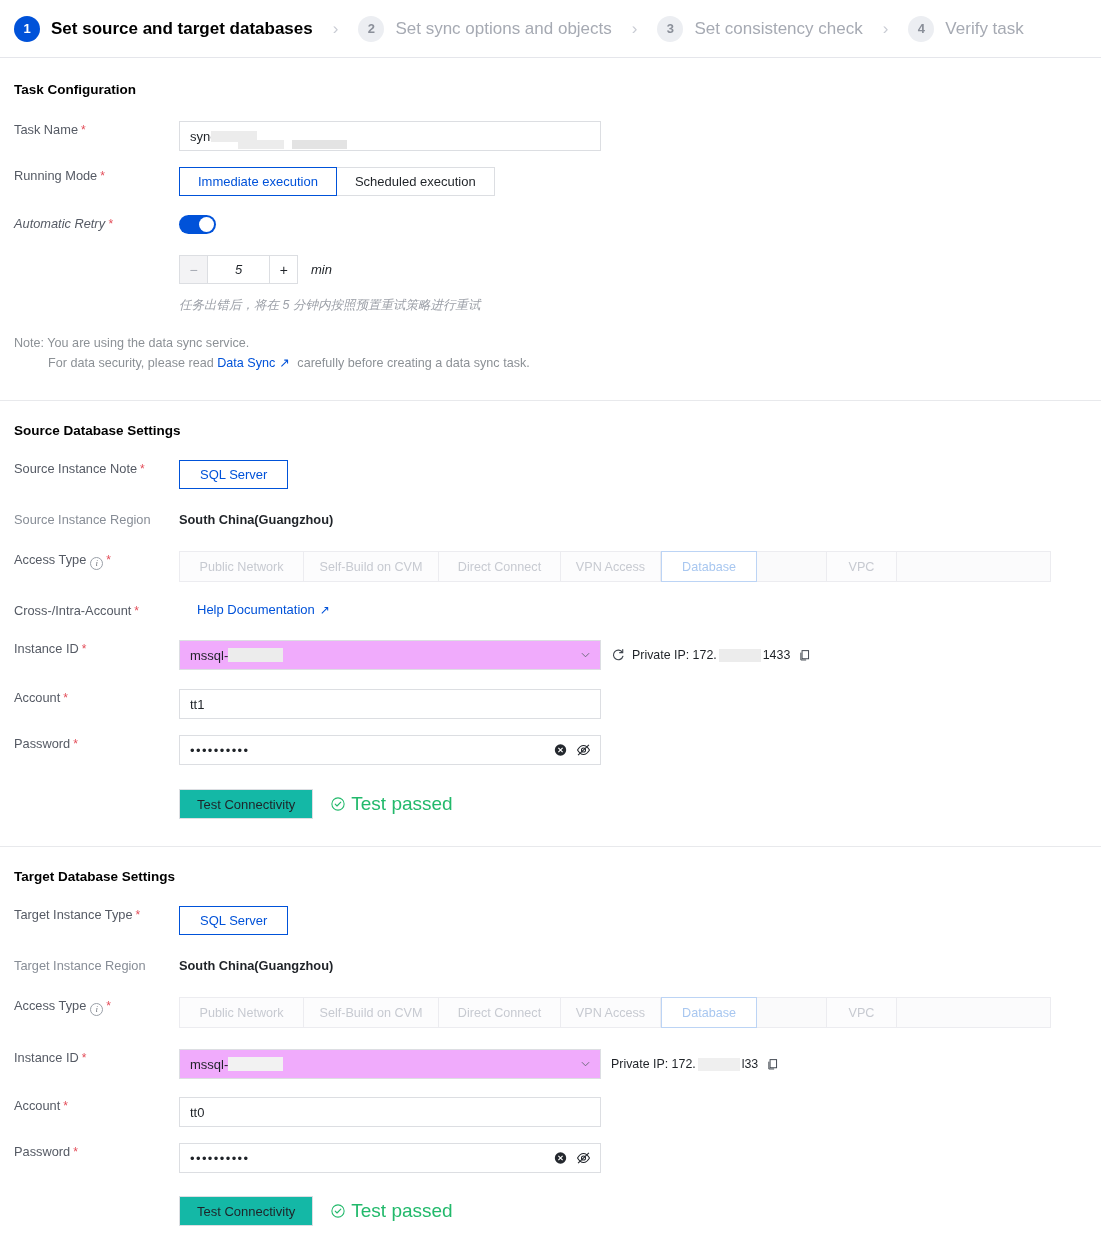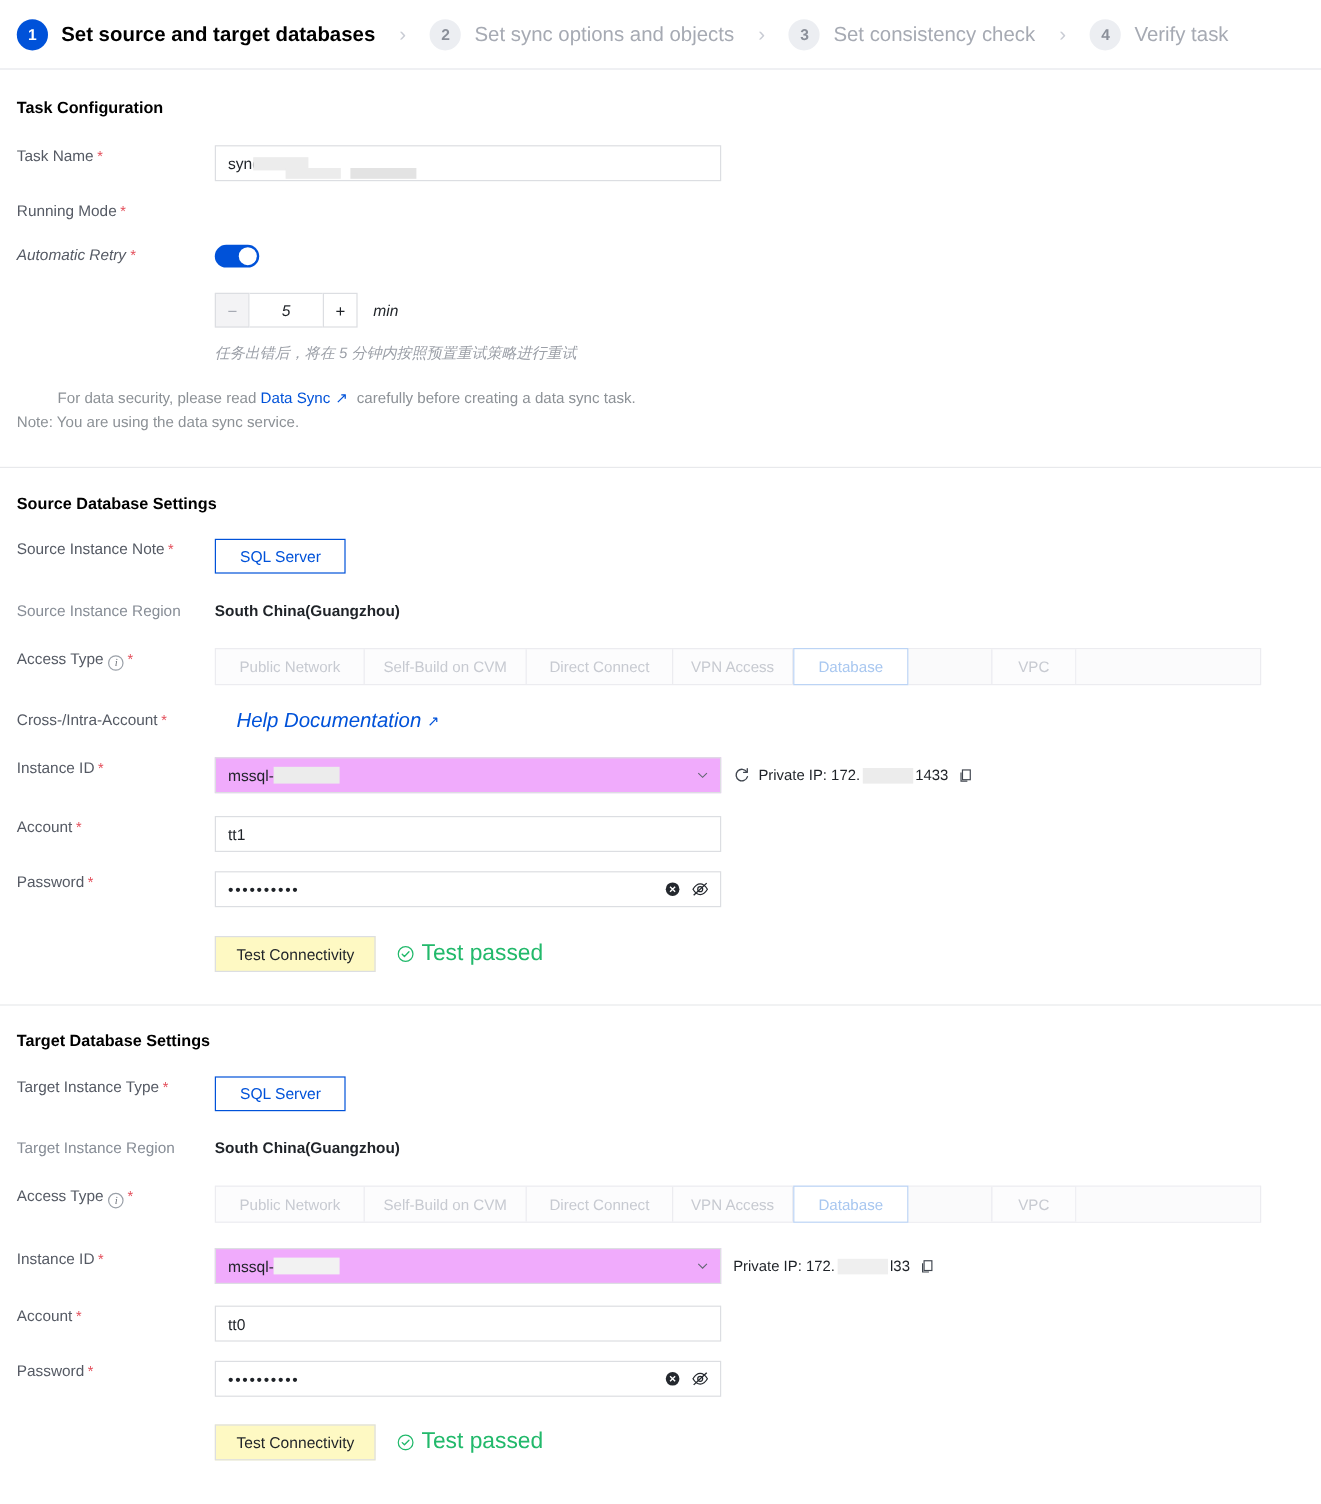--- a/index.html
+++ b/index.html
@@ -174,21 +174,21 @@
     position:absolute; right:10px; top:50%; transform:translateY(-50%);
     width:9px; height:9px;
   }
 
   .ipinfo { display:flex; align-items:center; margin-left:10px; font-size:12.4px; color:#1f2328; }
   .ipinfo .redact { height:13px; }
 
   
   .btn-plain {
     height:30px; padding:0 17px;
-    border:1px solid #dcdee2; background:#fef9c3;
+    border:1px solid #dcdee2; background:#14b8a6;
     font-size:13px; color:#1f2328;
     display:inline-flex; align-items:center; justify-content:center;
   }
   .pass-status { display:flex; align-items:center; margin-left:18px; font-size:19px; color:#22b96b; }
   .pass-status svg { margin-right:6px; }
 
   .pw-dots { letter-spacing:1.4px; font-size:13px; color:#1f2328; }
   .pw-icons { position:absolute; right:9px; top:50%; transform:translateY(-50%); display:flex; align-items:center; gap:9px;}
 </style>
 </head>
@@ -231,20 +231,26 @@
       <span class="redact" style="width:46px;height:9px;position:absolute;left:58px;top:18px;"></span>
       <span class="redact" style="width:55px;height:9px;position:absolute;left:112px;top:18px;background:#e3e3e3;"></span>
     </div>
   </div>
 </div>
 
 <div class="row" style="margin-top:16px;">
   <div class="lbl">
     <span>Running Mode</span><span class="req">*</span>
   </div>
+  <div class="fld">
+    <div class="seg">
+      <div class="seg-btn sel">Immediate execution</div>
+      <div class="seg-btn">Scheduled execution</div>
+    </div>
+  </div>
 </div>
 
 <div class="row" style="margin-top:19px;font-style:italic;">
   <div class="lbl">
     <span>Automatic Retry</span><span class="req">*</span>
   </div>
   <div class="fld">
     <div class="toggle">
       <div class="knob"></div>
     </div>
@@ -252,24 +258,24 @@
       <div class="stp-btn">−</div>
       <div class="stp-val">5</div>
       <div class="stp-btn plus">+</div>
       <div class="stp-unit">min</div>
     </div>
     <div class="hint-cn" style="margin-top:13px;">任务出错后，将在 5 分钟内按照预置重试策略进行重试</div>
   </div>
 </div>
 
 <div style="margin-top:19px;">
+  <div class="note">Note: You are using the data sync service.</div>
   <div class="note">
     <span class="ln2">For data security, please read </span><a class="link" href="#">Data Sync</a><span style="color:#0052d9;margin:0 4px;">↗︎</span><span> carefully before creating a data sync task.</span>
   </div>
-  <div class="note">Note: You are using the data sync service.</div>
 </div>
 
 <div class="divider" style="margin-top:27px;"></div>
 
 <div style="padding-left:14px;margin-top:22px;">
   <div class="section-title">Source Database Settings</div>
 </div>
 
 <div class="row" style="margin-top:22px;">
   <div class="lbl">
@@ -301,21 +307,21 @@
       <div class="acc-tab acc-blur"></div>
     </div>
   </div>
 </div>
 
 <div class="row" style="margin-top:20px;">
   <div class="lbl">
     <span>Cross-/Intra-Account</span><span class="req">*</span>
   </div>
   <div class="fld" style="display:flex;align-items:center;">
-    <a class="link" href="#" style="margin-left:18px;font-size:17px;font-style:italic;">Help Documentation</a>
+    <a class="link" href="#" style="margin-left:18px;font-size:13px;">Help Documentation</a>
     <span style="color:#0052d9;margin-left:5px;font-size:12px;">↗︎</span>
   </div>
 </div>
 
 <div class="row" style="margin-top:20px;">
   <div class="lbl">
     <span>Instance ID</span><span class="req">*</span>
   </div>
   <div class="fld" style="display:flex;align-items:center;">
     <div class="select">

